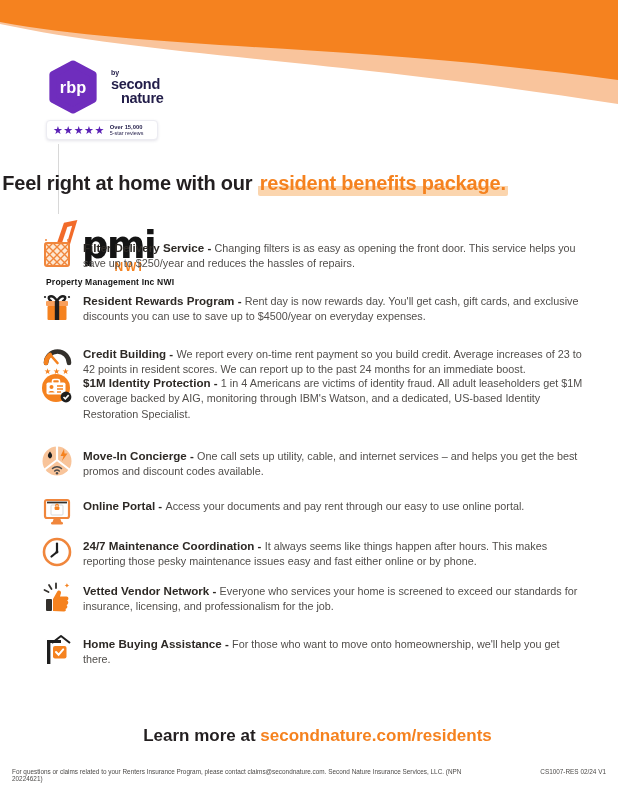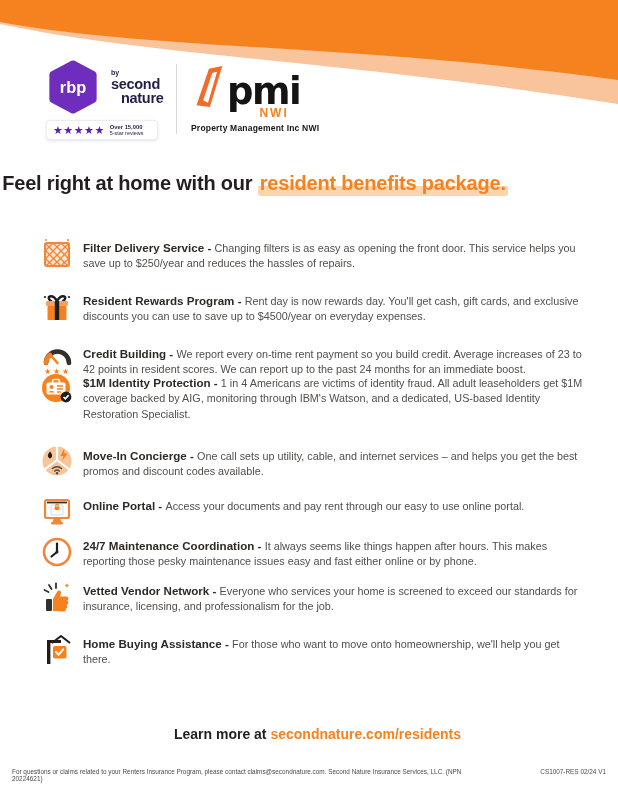--- a/index.html
+++ b/index.html
@@ -7,21 +7,21 @@
   body {
     position:relative;
     font-family:"Liberation Sans", sans-serif;
     background:#ffffff;
     overflow:hidden;
     color:#2d2925;
   }
   .wave { position:absolute; top:0; left:0; width:618px; height:120px; }
 
   
-  .logo-row { position:absolute; top:60px; left:46px; display:flex; align-items:flex-start; }
+  .logo-row { position:absolute; top:60px; left:46px; display:flex; align-items:flex-start;flex-direction:column; }
   .rbp-block { width:118px; }
   .rbp-lockup { display:flex; align-items:center; }
   .rbp-mark { width:54px; height:54px; flex-shrink:0; }
   .sn-word { margin-left:11px; line-height:1; color:#221d49; }
   .sn-by { font-size:7px; font-weight:bold; display:block; margin-bottom:1px; }
   .sn-l1,.sn-l2 { font-size:14.5px; font-weight:bold; letter-spacing:-0.3px; display:block; }
   .sn-l2 { margin-left:10px; margin-top:-1px; }
   .review-badge {
     margin-top:6px; background:#ffffff; border:1px solid #ececf2; border-radius:4px;
     box-shadow:0 1px 3px rgba(40,30,80,.12); padding:3px 6px;
@@ -54,21 +54,21 @@
   .benefit {
     position:absolute; left:40px; width:548px;
     display:flex; align-items:flex-start;
   }
   .b-icon { width:34px; height:34px; flex-shrink:0; margin-right:9px; margin-top:-3px; }
   .b-text { font-size:10.8px; line-height:1.42; color:#514e4b; }
   .b-title { font-weight:bold; font-size:11.6px; color:#2d2925; }
 
   
   .learn-more { position:absolute; top:726px; left:0; width:618px; text-align:center;
-    font-size:14px; font-weight:bold; color:#231f20;padding-left:17px; }
+    font-size:17px; font-weight:bold; color:#231f20;padding-left:17px; }
   .learn-more .link { color:#f5821f; cursor:pointer; }
   .legal { position:absolute; top:768px; left:12px; width:460px; font-size:6.4px; color:#4c4a48; }
   .doc-code { position:absolute; top:768px; right:12px; font-size:6.4px; color:#4c4a48; text-align:right; }
 </style>
 </head>
 <body>
 
 <svg class="wave" viewBox="0 0 618 120" preserveAspectRatio="none" aria-hidden="true">
   <path d="M0,0 L618,0 L618,104 C340,60 150,56 0,24 Z" fill="#f9c49c"></path>
   <path d="M0,0 L618,0 L618,80 C360,44 150,50 0,22 Z" fill="#f5821f"></path>

